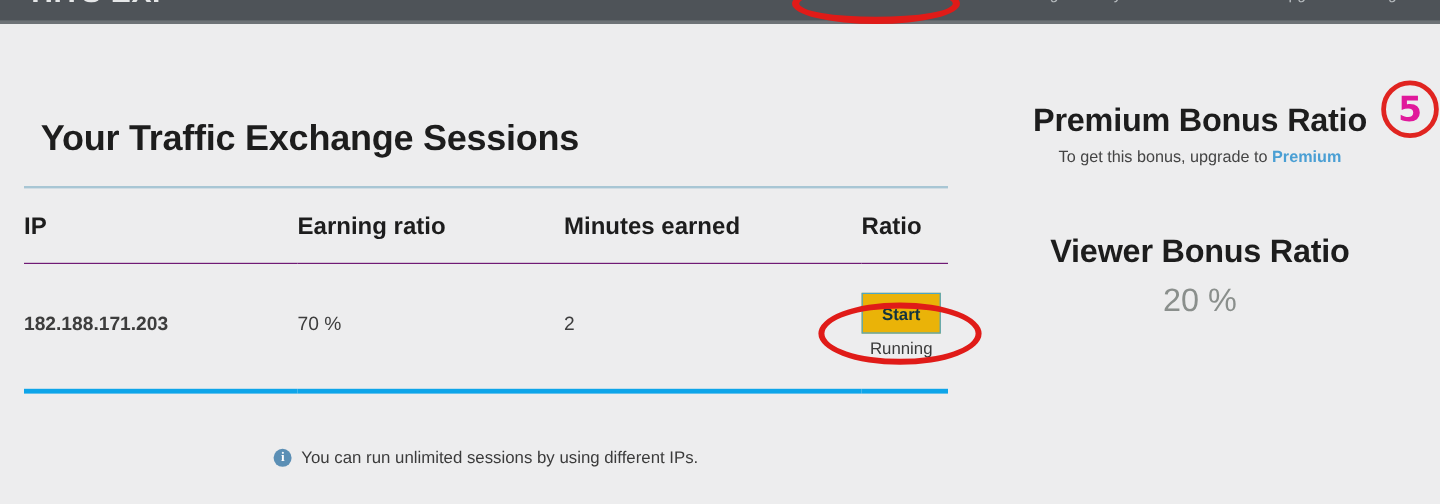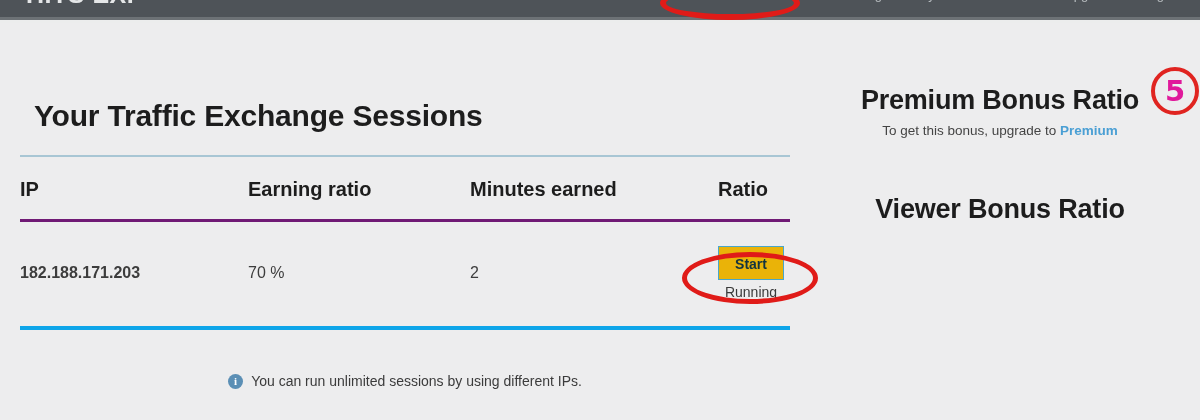--- a/index.html
+++ b/index.html
@@ -92,21 +92,21 @@
     width: 100%;
     border-collapse: collapse;
     table-layout: fixed;
   }
   #sessions-table th {
     text-align: left;
     font-size: 20px;
     font-weight: bold;
     color: #1d1d1d;
     padding: 21px 0 18px 0;
-    border-bottom: 3px solid #701a75;
+    border-bottom: 1px solid #701a75;
   }
   #sessions-table td {
     font-size: 16px;
     color: #3d3d3d;
     padding: 24px 0 26px 0;
     border-bottom: 4px solid #0ea5e9;
     vertical-align: middle;
     margin-left: 28px;
   }
   .col-ip    { width: 228px; }
@@ -317,20 +317,21 @@
   <div id="bonus-panel">
     <div id="premium-block">
       <h2 class="bonus-title">Premium Bonus Ratio</h2>
       <div id="premium-subtitle">
         <span>To get this bonus, upgrade to </span><span id="premium-link">Premium</span>
       </div>
     </div>
 
     <div id="viewer-block">
       <h2 class="bonus-title">Viewer Bonus Ratio</h2>
+      <div id="viewer-value">20 %</div>
     </div>
   </div>
 
   <div class="annot-ellipse" id="annot-ellipse-start"></div>
   <div id="annot-step-badge">
     <span id="annot-step-badge-number">5</span>
   </div>
 </div>
 
 <div class="annot-ellipse" id="annot-ellipse-nav"></div>

